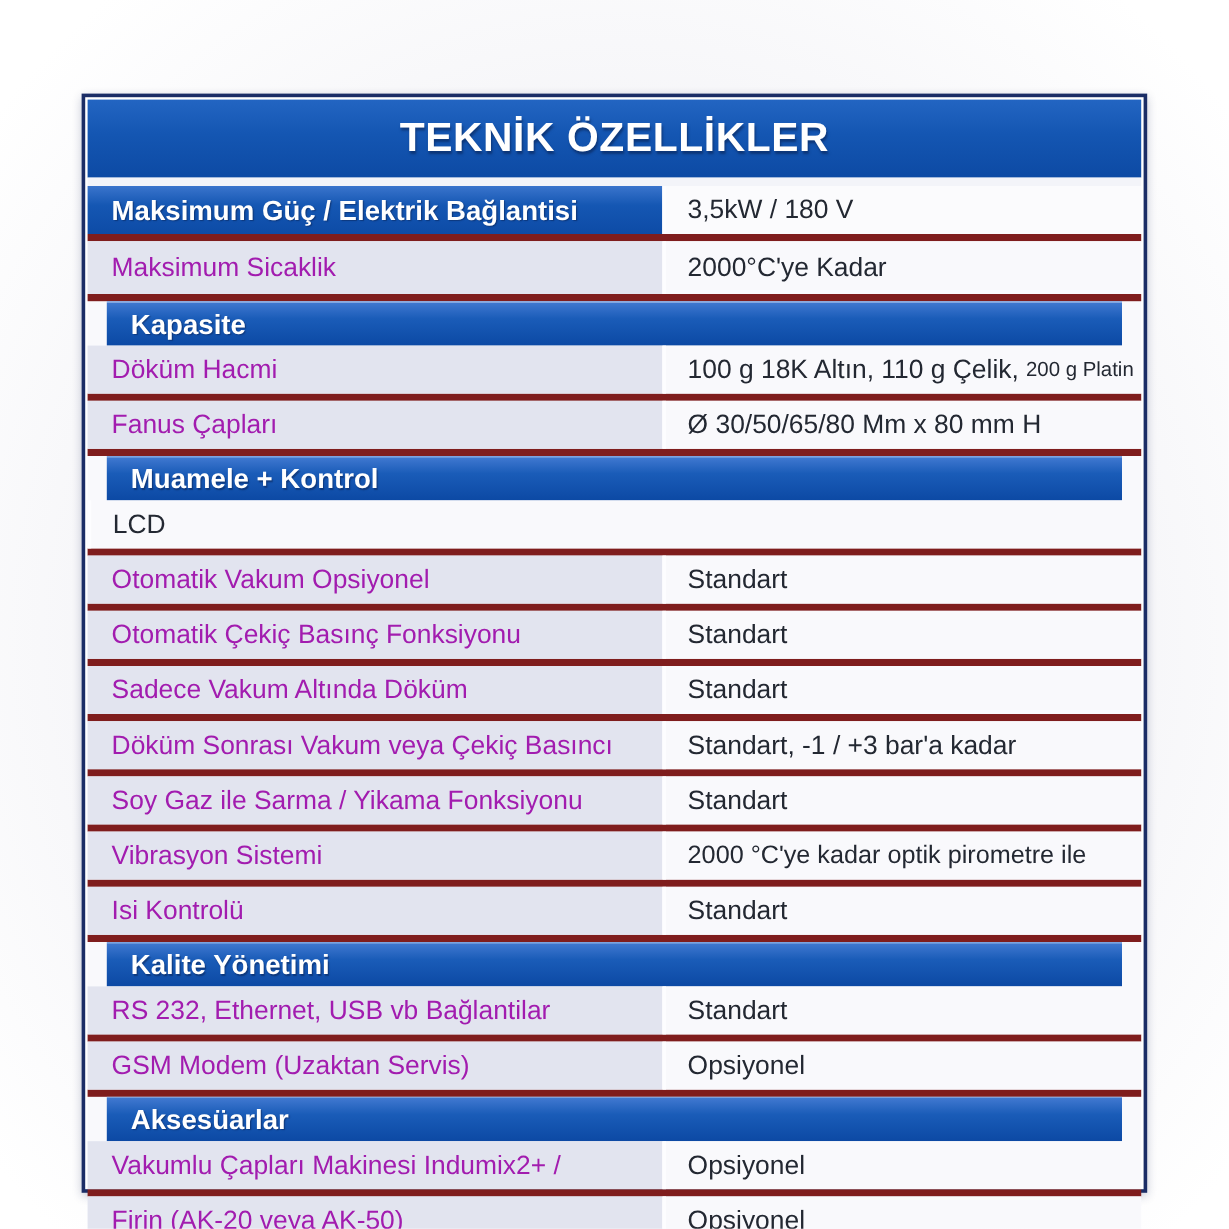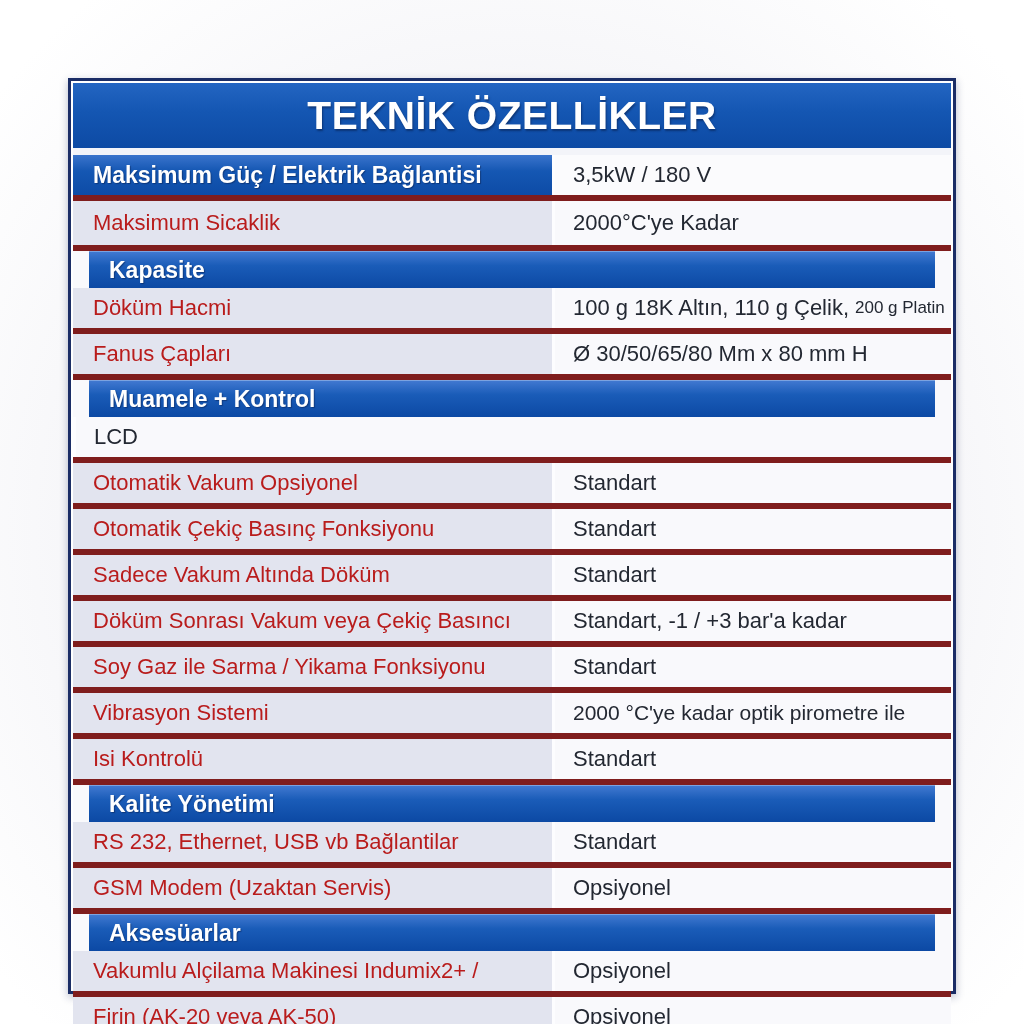--- a/index.html
+++ b/index.html
@@ -17,21 +17,21 @@
     position:absolute;left:68px;top:78px;width:888px;height:916px;
     box-sizing:border-box;
     border:3px solid #1b2d66;
     box-shadow:0 0 0 2px #ffffff inset, 0 3px 8px rgba(25,40,90,0.30);
     background:#f9f9fc;
     display:flex;flex-direction:column;
   }
   .banner{
     height:65px;flex:0 0 65px;
     background:linear-gradient(180deg,#2365c2 0%,#1456b2 45%,#0d4aa4 100%);
-    color:#ffffff;font-weight:bold;font-size:39px;letter-spacing:0.5px;
+    color:#ffffff;font-weight:bold;font-size:34px;letter-spacing:0.5px;
     display:flex;align-items:center;justify-content:center;
     text-shadow:1px 2px 2px rgba(8,25,65,0.5);
     margin:2px 2px 0 2px;
   }
   .banner-gap{height:7px;flex:0 0 7px;background:#f3f4f9;margin:0 2px;}
   .sec-header{
     height:37px;flex:0 0 37px;
     background:linear-gradient(180deg,#4078d0 0%,#1a5cb8 38%,#0c49a4 100%);
     border-top:1px solid #7ba3e0;
     color:#ffffff;font-weight:bold;font-size:23px;
@@ -45,21 +45,21 @@
     display:flex;align-items:stretch;
     border-bottom:6px solid #7f1d1d;
     margin:0 2px;
   }
   .row.tall{height:44px;flex:0 0 44px;}
   .cell{display:flex;align-items:center;box-sizing:border-box;}
   .cell.label{
     width:479px;flex:0 0 479px;
     background:#e2e4ef;
     padding-left:20px;
-    font-size:22px;color:#b91c1c;
+    font-size:22px;color:#a21caf;
   }
   .cell.value{
     flex:1;
     background:#f9f9fc;
     border-left:3px solid #fdfdff;
     padding-left:18px;
     font-size:22px;color:#232832;
     white-space:nowrap;
   }
   .row.highlight .cell.label{
@@ -141,21 +141,21 @@
     <div class="cell label">RS 232, Ethernet, USB vb Bağlantilar</div>
     <div class="cell value">Standart</div>
   </div>
   <div class="row">
     <div class="cell label">GSM Modem (Uzaktan Servis)</div>
     <div class="cell value">Opsiyonel</div>
   </div>
 
   <div class="sec-header">Aksesüarlar</div>
   <div class="row">
-    <div class="cell label">Vakumlu Alçilama Makinesi Indumix2+ /</div>
+    <div class="cell label">Vakumlu Çapları Makinesi Indumix2+ /</div>
     <div class="cell value">Opsiyonel</div>
   </div>
   <div class="row">
     <div class="cell label">Firin (AK-20 veya AK-50)</div>
     <div class="cell value">Opsiyonel</div>
   </div>
   <div class="row">
     <div class="cell label">Kumlama Kabini</div>
     <div class="cell value">Opsiyonel</div>
   </div>

